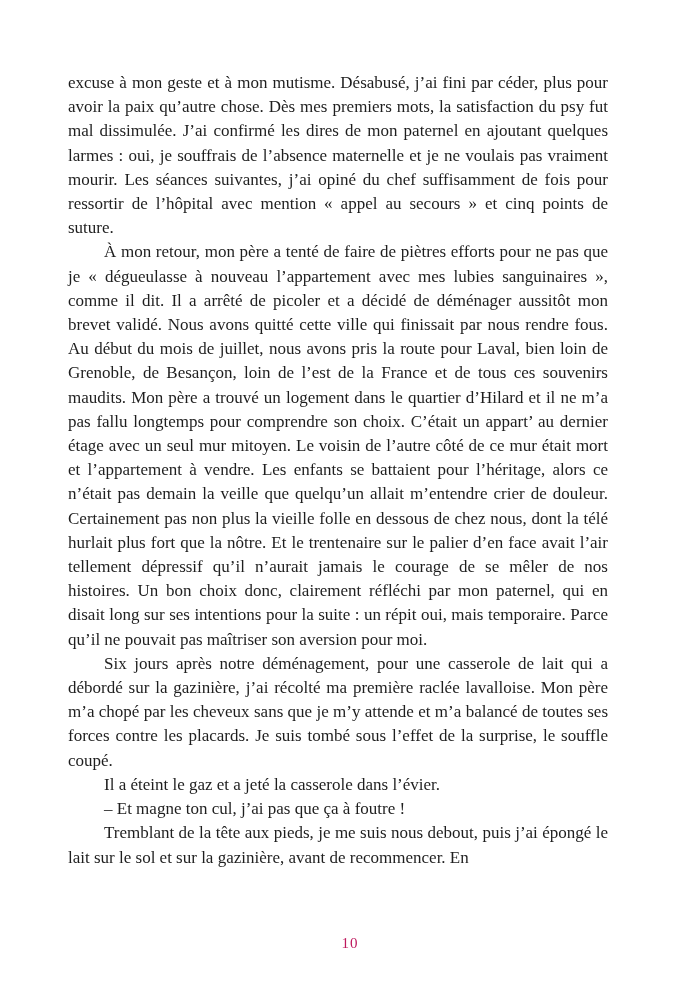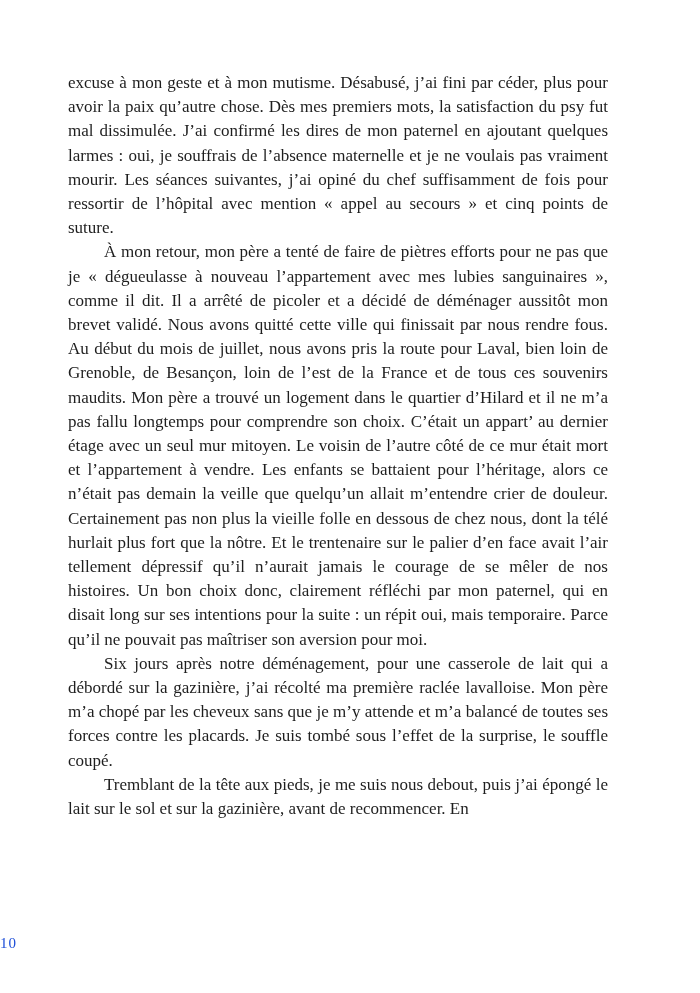--- a/index.html
+++ b/index.html
@@ -32,29 +32,32 @@
     text-indent: 0;
   }
   .para.indent {
     text-indent: 36px;
   }
   .page-number {
     position: absolute;
     left: 0;
     top: 935px;
     width: 100%;
+    text-align: center;
     font-size: 15px;
     letter-spacing: 1px;
-    color: #1d4ed8;
+    color: #be185d;
   }
 </style>
 </head>
 <body>
 
 <div class="page">
   <div class="text-block">
     <p class="para">excuse à mon geste et à mon mutisme. Désabusé, j’ai fini par céder, plus pour avoir la paix qu’autre chose. Dès mes premiers mots, la satisfaction du psy fut mal dissimulée. J’ai confirmé les dires de mon paternel en ajoutant quelques larmes&nbsp;: oui, je souffrais de l’absence maternelle et je ne voulais pas vraiment mourir. Les séances suivantes, j’ai opiné du chef suffisamment de fois pour ressortir de l’hôpital avec mention «&nbsp;appel au secours&nbsp;» et cinq points de suture.</p>
     <p class="para indent">À mon retour, mon père a tenté de faire de piètres efforts pour ne pas que je «&nbsp;dégueulasse à nouveau l’appartement avec mes lubies sanguinaires&nbsp;», comme il dit. Il a arrêté de picoler et a décidé de déménager aussitôt mon brevet validé. Nous avons quitté cette ville qui finissait par nous rendre fous. Au début du mois de juillet, nous avons pris la route pour Laval, bien loin de Grenoble, de Besançon, loin de l’est de la France et de tous ces souvenirs maudits. Mon père a trouvé un logement dans le quartier d’Hilard et il ne m’a pas fallu longtemps pour comprendre son choix. C’était un appart’ au dernier étage avec un seul mur mitoyen. Le voisin de l’autre côté de ce mur était mort et l’appartement à vendre. Les enfants se battaient pour l’héritage, alors ce n’était pas demain la veille que quelqu’un allait m’entendre crier de douleur. Certainement pas non plus la vieille folle en dessous de chez nous, dont la télé hurlait plus fort que la nôtre. Et le trentenaire sur le palier d’en face avait l’air tellement dépressif qu’il n’aurait jamais le courage de se mêler de nos histoires. Un bon choix donc, clairement réfléchi par mon paternel, qui en disait long sur ses intentions pour la suite&nbsp;: un répit oui, mais temporaire. Parce qu’il ne pouvait pas maîtriser son aversion pour moi.</p>
     <p class="para indent">Six jours après notre déménagement, pour une casserole de lait qui a débordé sur la gazinière, j’ai récolté ma première raclée lavalloise. Mon père m’a chopé par les cheveux sans que je m’y attende et m’a balancé de toutes ses forces contre les placards. Je suis tombé sous l’effet de la surprise, le souffle coupé.</p>
+    <p class="para indent">Il a éteint le gaz et a jeté la casserole dans l’évier.</p>
+    <p class="para indent">– Et magne ton cul, j’ai pas que ça à foutre&nbsp;!</p>
     <p class="para indent">Tremblant de la tête aux pieds, je me suis nous debout, puis j’ai épongé le lait sur le sol et sur la gazinière, avant de recommencer. En</p>
   </div>
   <div class="page-number">10</div>
 </div>
 
 </body></html>

